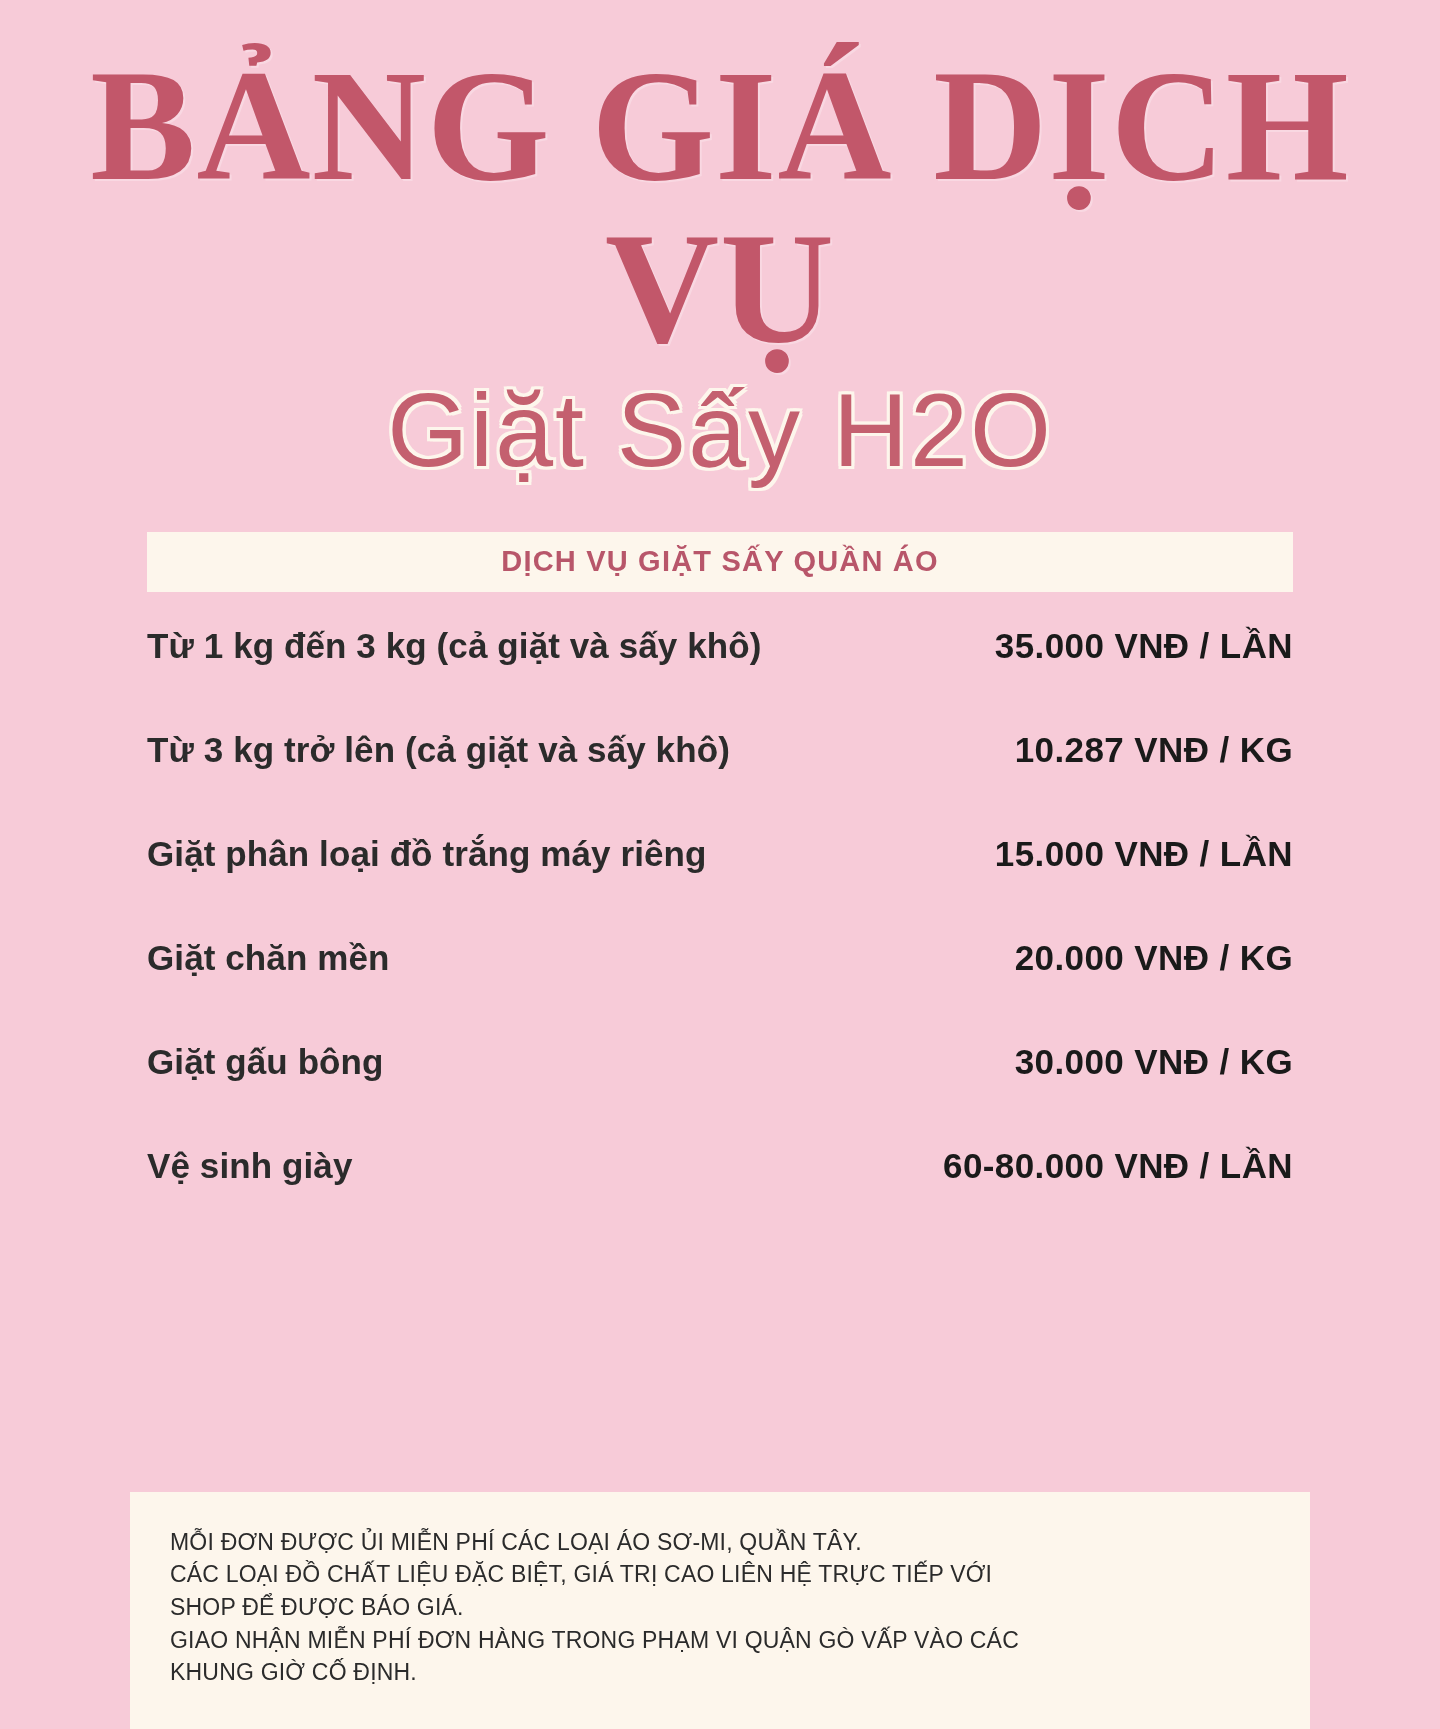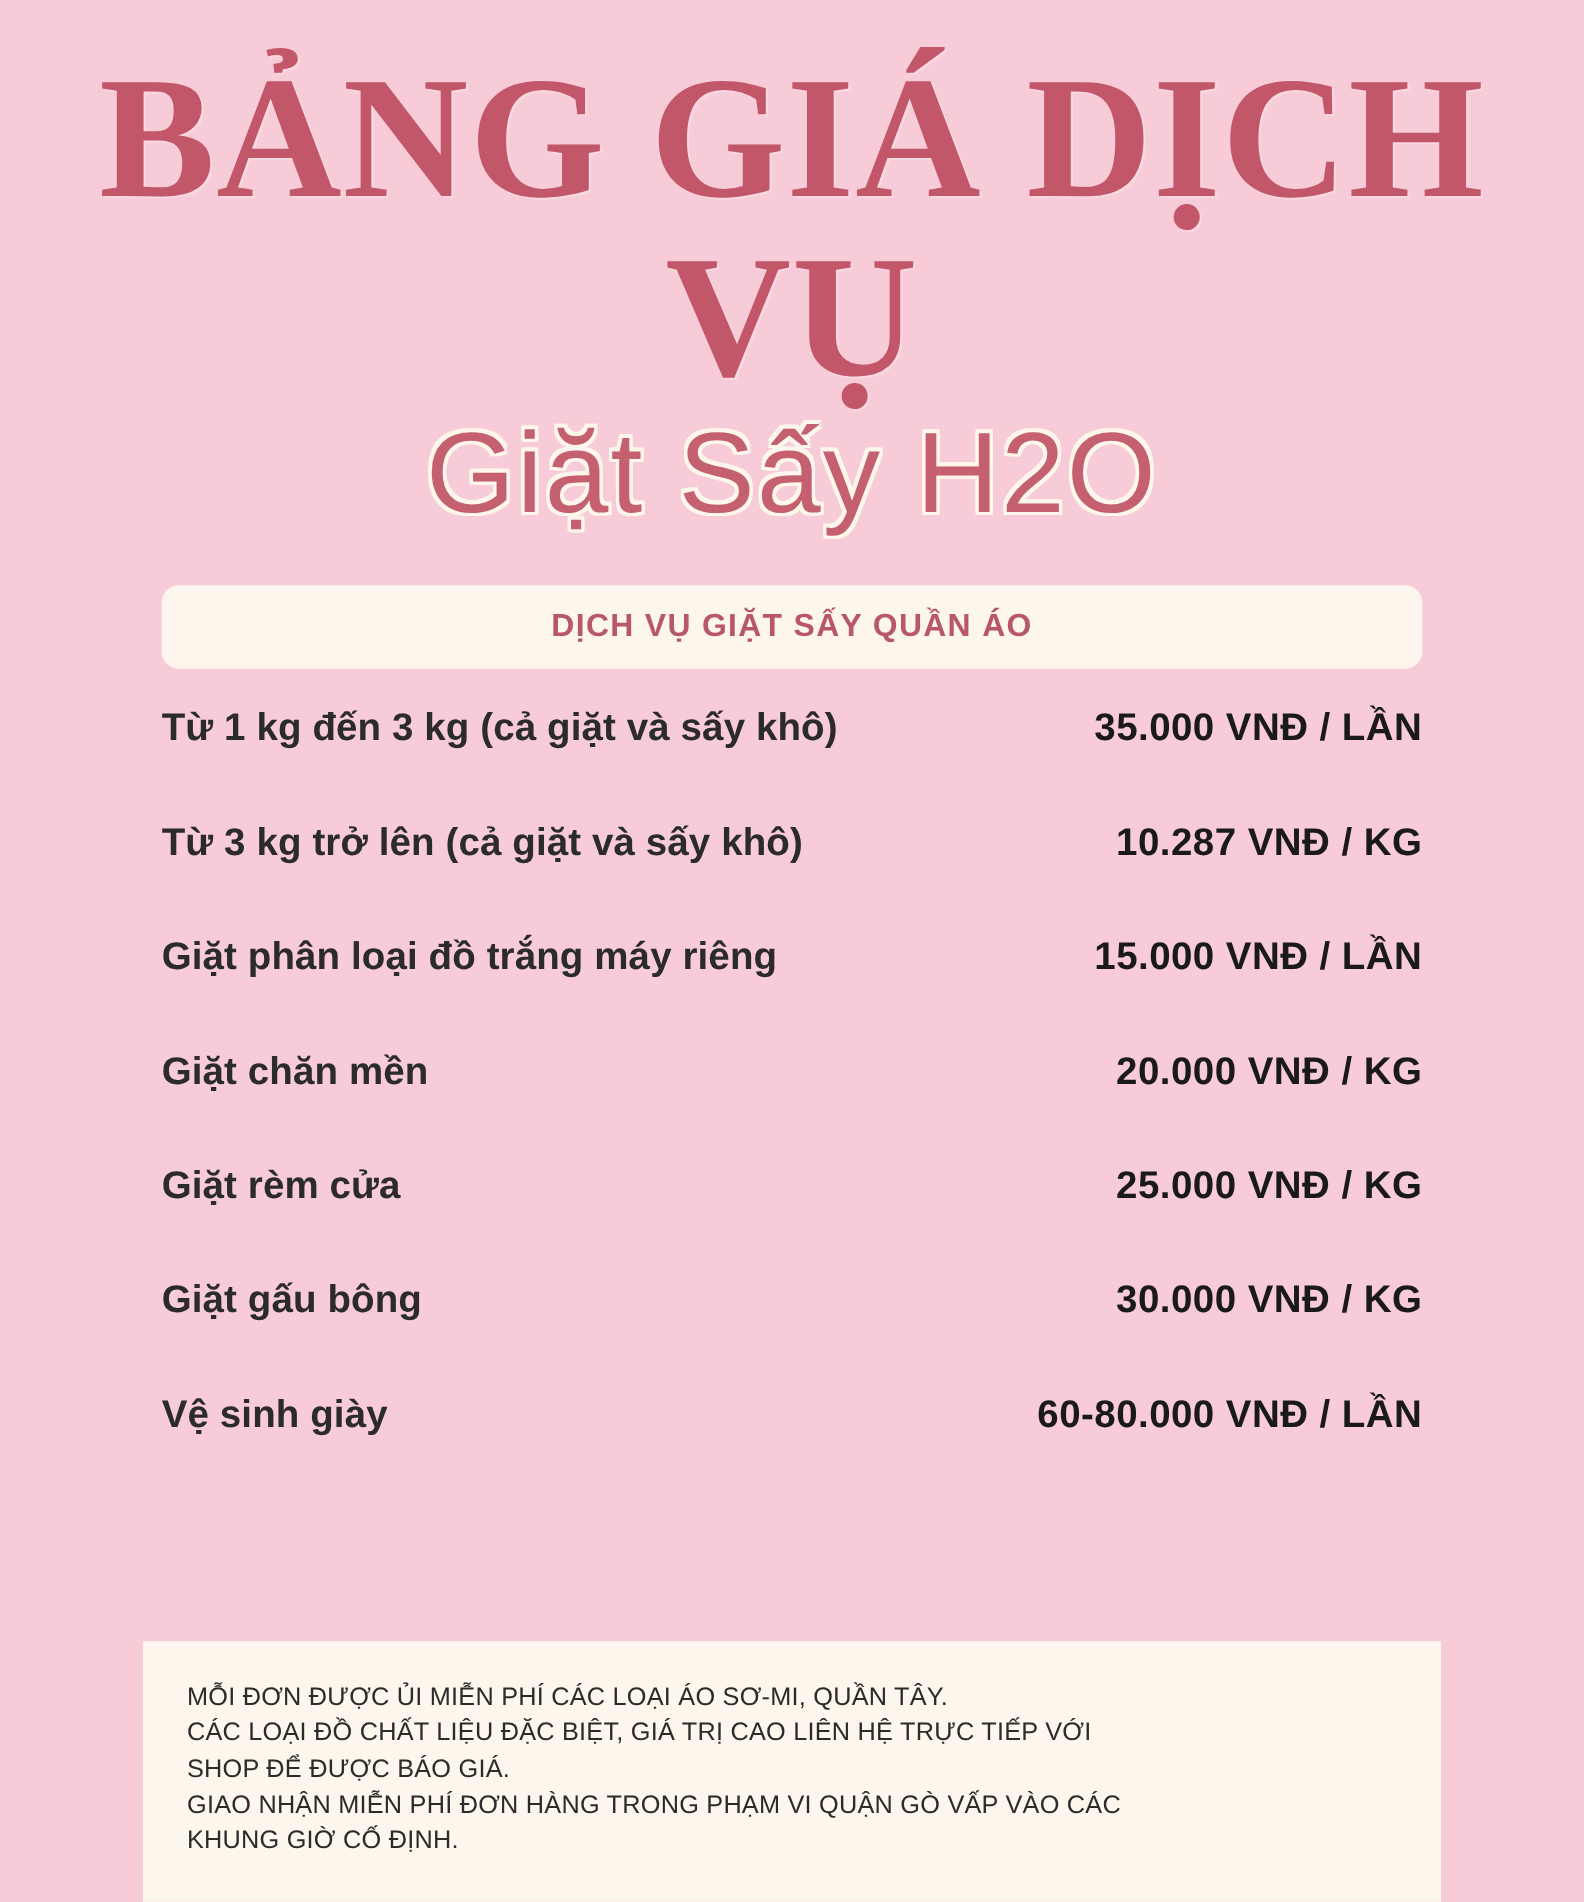--- a/index.html
+++ b/index.html
@@ -55,25 +55,24 @@
        3px 3px 0 #fdf6ec,
       -3px 3px 0 #fdf6ec,
        3px -3px 0 #fdf6ec,
       -3px -3px 0 #fdf6ec;
   }
 
   
   .section-band {
     margin: 46px 130px 0 130px;
     background: #fdf6ec;
-    height: 76px;
+    height: 60px;
     display: flex;
     align-items: center;
     justify-content: center;
-    border-radius: 16px;
   }
   .section-band-label {
     font-family: "Liberation Sans", sans-serif;
     font-weight: bold;
     font-size: 29px;
     letter-spacing: 1.2px;
     color: #b8566a;
     text-transform: uppercase;
   }
 
@@ -151,24 +150,20 @@
     <div class="price-row">
       <span class="price-name">Giặt phân loại đồ trắng máy riêng</span>
       <span class="price-value">15.000 VNĐ / LẦN</span>
     </div>
 
     <div class="price-row">
       <span class="price-name">Giặt chăn mền</span>
       <span class="price-value">20.000 VNĐ / KG</span>
     </div>
 
-    <div class="price-row">
-      <span class="price-name">Giặt rèm cửa</span>
-      <span class="price-value">25.000 VNĐ / KG</span>
-    </div>
 
     <div class="price-row">
       <span class="price-name">Giặt gấu bông</span>
       <span class="price-value">30.000 VNĐ / KG</span>
     </div>
 
     <div class="price-row">
       <span class="price-name">Vệ sinh giày</span>
       <span class="price-value">60-80.000 VNĐ / LẦN</span>
     </div>

